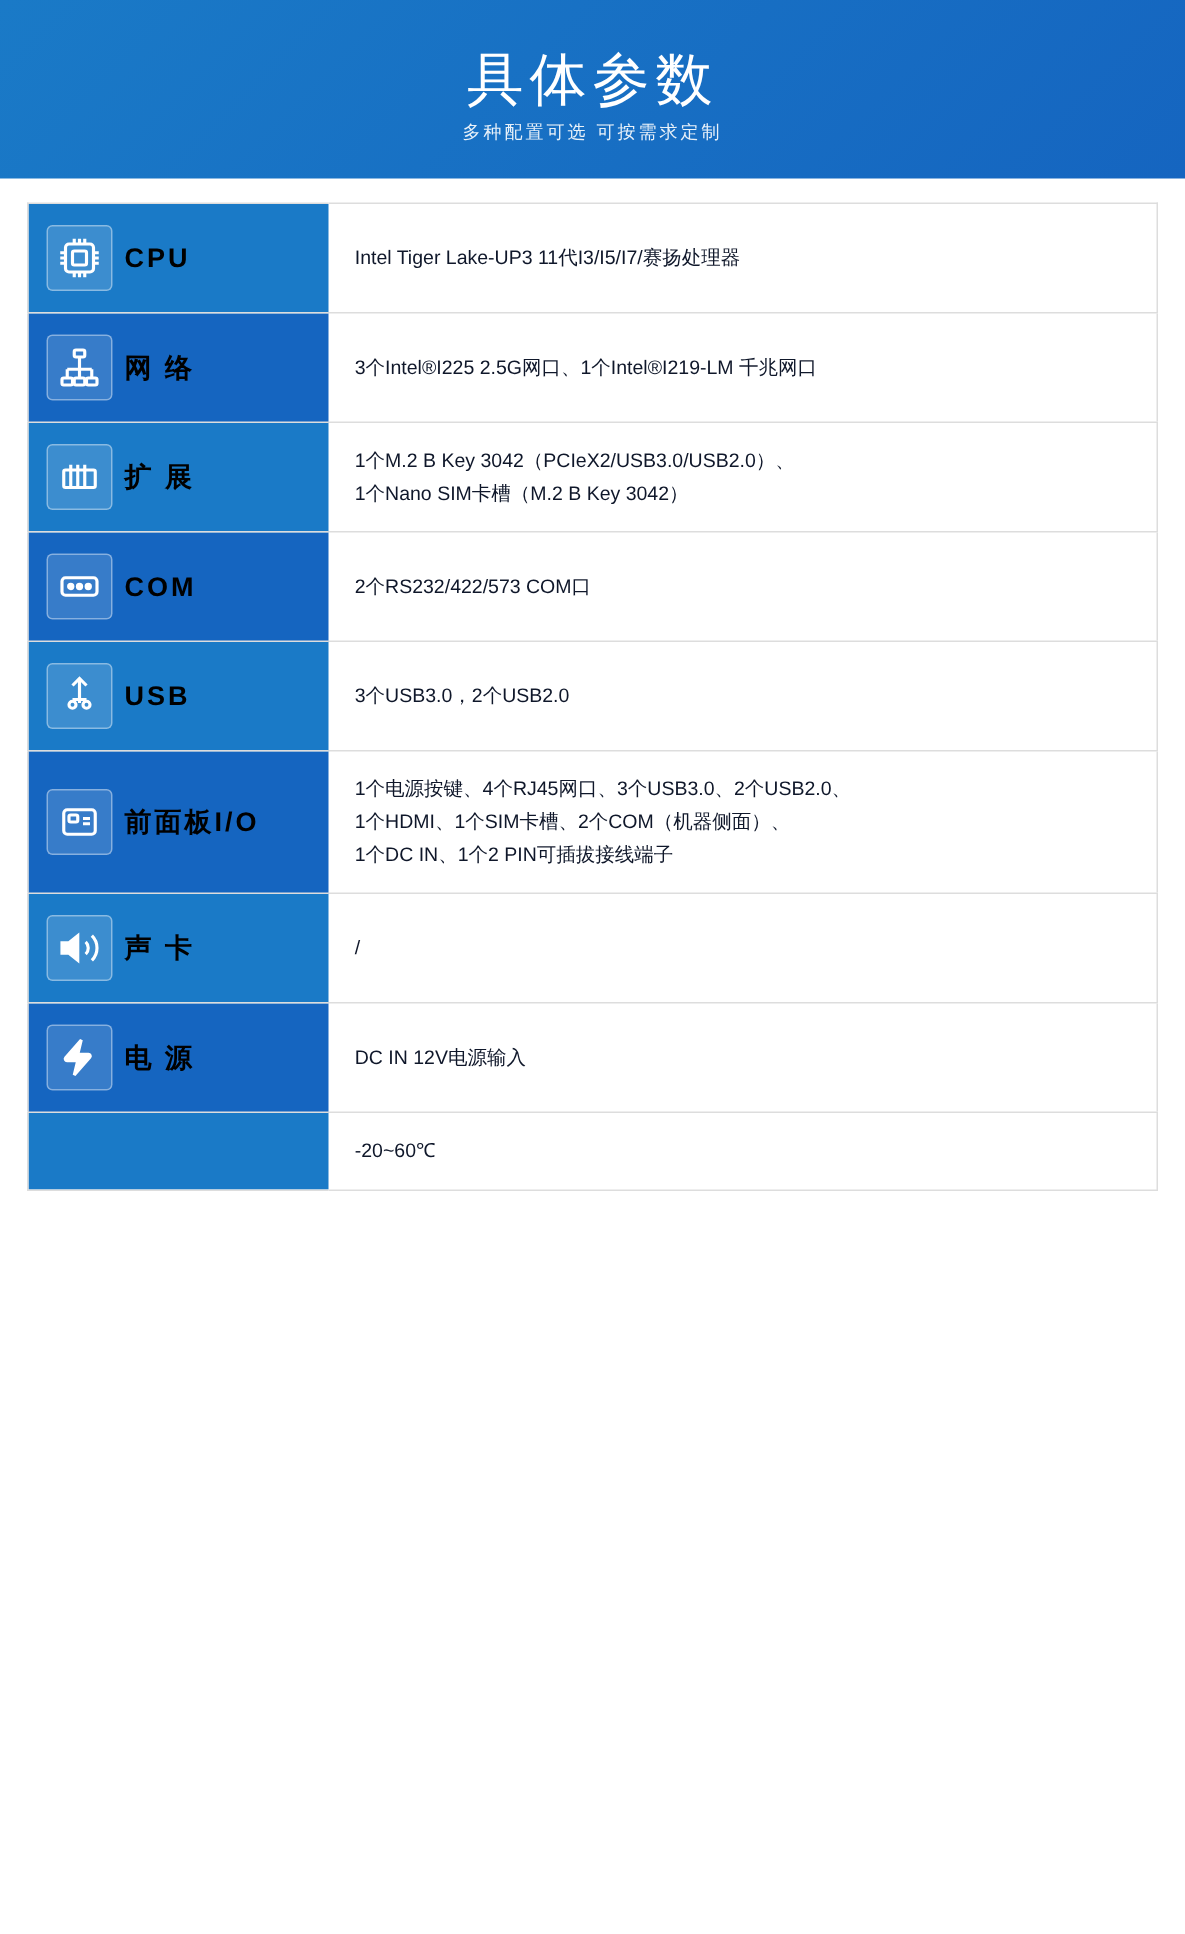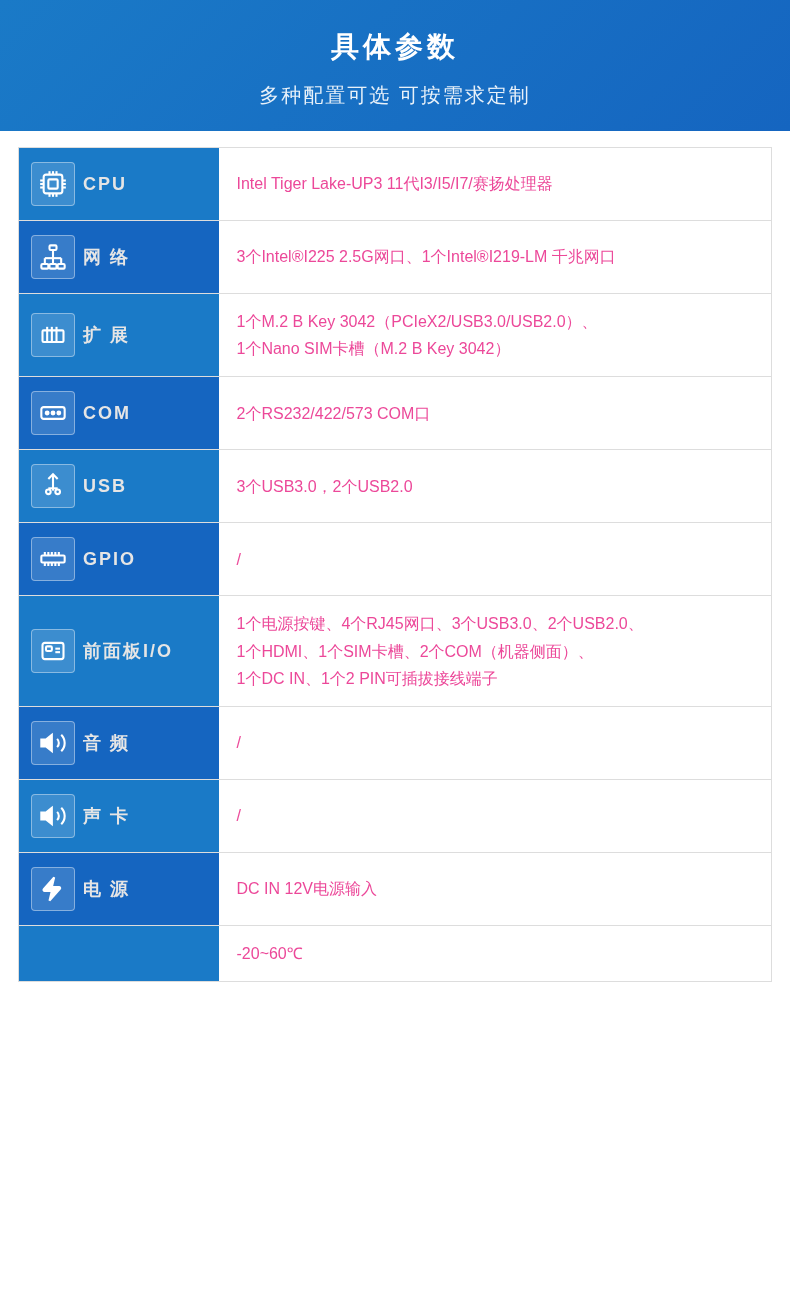--- a/index.html
+++ b/index.html
@@ -8,28 +8,28 @@
       background: #fff;
       font-family: "Microsoft YaHei", "PingFang SC", "Helvetica Neue", Arial, sans-serif;
     }
 
     .header {
       background: linear-gradient(135deg, #1a7ac7, #1565c0);
       text-align: center;
       padding: 28px 20px 22px;
     }
     .header-title {
-      font-size: 28px;
-      font-weight: bold;
+      font-size: 38px;
+      font-weight: normal;
       color: #fff;
       letter-spacing: 4px;
-      margin-bottom: 16px;
+      margin-bottom: 1px;
     }
     .header-subtitle {
-      font-size: 20px;
+      font-size: 12px;
       color: rgba(255,255,255,0.9);
       letter-spacing: 2px;
     }
 
     .content {
       padding: 16px 18px;
     }
 
     .spec-table {
       width: 100%;
@@ -42,21 +42,21 @@
     }
 
     .spec-table tr:last-child {
       border-bottom: none;
     }
 
     .label-cell {
       width: 200px;
       min-width: 200px;
       background: #1a7ac7;
-      color: #e5e5e5;
+      color: #000000;
       padding: 14px 12px;
       vertical-align: middle;
     }
 
     .label-inner {
       display: flex;
       align-items: center;
       gap: 8px;
     }
 
@@ -76,22 +76,22 @@
 
     .label-text {
       font-size: 18px;
       font-weight: bold;
       letter-spacing: 2px;
       white-space: nowrap;
     }
 
     .value-cell {
       padding: 14px 18px;
-      font-size: 16px;
-      color: #ec4899;
+      font-size: 13px;
+      color: #0f172a;
       line-height: 1.7;
       vertical-align: middle;
     }
 
     
     .spec-table tr:nth-child(even) .label-cell {
       background: #1565c0;
     }
     .spec-table tr:nth-child(odd) .label-cell {
       background: #1a7ac7;
@@ -205,43 +205,20 @@
           <span class="label-text">USB</span>
         </div>
       </td>
       <td class="value-cell">3个USB3.0，2个USB2.0</td>
     </tr>
         <tr>
       <td class="label-cell">
         <div class="label-inner">
           <div class="icon-box">
                 <svg width="28" height="28" viewBox="0 0 24 24" fill="none" stroke="white" stroke-width="1.8">
-                  <rect x="2" y="9" width="20" height="6" rx="1"></rect>
-                  <line x1="5" y1="9" x2="5" y2="6"></line>
-                  <line x1="8" y1="9" x2="8" y2="6"></line>
-                  <line x1="11" y1="9" x2="11" y2="6"></line>
-                  <line x1="14" y1="9" x2="14" y2="6"></line>
-                  <line x1="17" y1="9" x2="17" y2="6"></line>
-                  <line x1="5" y1="15" x2="5" y2="18"></line>
-                  <line x1="8" y1="15" x2="8" y2="18"></line>
-                  <line x1="11" y1="15" x2="11" y2="18"></line>
-                  <line x1="14" y1="15" x2="14" y2="18"></line>
-                  <line x1="17" y1="15" x2="17" y2="18"></line>
-                </svg>
-              </div>
-          <span class="label-text">GPIO</span>
-        </div>
-      </td>
-      <td class="value-cell">/</td>
-    </tr>
-        <tr>
-      <td class="label-cell">
-        <div class="label-inner">
-          <div class="icon-box">
-                <svg width="28" height="28" viewBox="0 0 24 24" fill="none" stroke="white" stroke-width="1.8">
                   <rect x="3" y="5" width="18" height="14" rx="2"></rect>
                   <rect x="6" y="8" width="5" height="4" rx="1"></rect>
                   <line x1="14" y1="10" x2="18" y2="10"></line>
                   <line x1="14" y1="13" x2="18" y2="13"></line>
                 </svg>
               </div>
           <span class="label-text">前面板I/O</span>
         </div>
       </td>
       <td class="value-cell">1个电源按键、4个RJ45网口、3个USB3.0、2个USB2.0、<br>1个HDMI、1个SIM卡槽、2个COM（机器侧面）、<br>1个DC IN、1个2 PIN可插拔接线端子</td>
@@ -249,35 +226,20 @@
         <tr>
       <td class="label-cell">
         <div class="label-inner">
           <div class="icon-box">
                 <svg width="28" height="28" viewBox="0 0 24 24" fill="none" stroke="white" stroke-width="1.8">
                   <polygon points="11,5 6,9 2,9 2,15 6,15 11,19" fill="white" stroke="white"></polygon>
                   <path d="M15.54,8.46a5,5,0,0,1,0,7.07"></path>
                   <path d="M19.07,4.93a10,10,0,0,1,0,14.14"></path>
                 </svg>
               </div>
-          <span class="label-text">音 频</span>
-        </div>
-      </td>
-      <td class="value-cell">/</td>
-    </tr>
-        <tr>
-      <td class="label-cell">
-        <div class="label-inner">
-          <div class="icon-box">
-                <svg width="28" height="28" viewBox="0 0 24 24" fill="none" stroke="white" stroke-width="1.8">
-                  <polygon points="11,5 6,9 2,9 2,15 6,15 11,19" fill="white" stroke="white"></polygon>
-                  <path d="M15.54,8.46a5,5,0,0,1,0,7.07"></path>
-                  <path d="M19.07,4.93a10,10,0,0,1,0,14.14"></path>
-                </svg>
-              </div>
           <span class="label-text">声 卡</span>
         </div>
       </td>
       <td class="value-cell">/</td>
     </tr>
         <tr>
       <td class="label-cell">
         <div class="label-inner">
           <div class="icon-box">
                 <svg width="28" height="28" viewBox="0 0 24 24" fill="none" stroke="white" stroke-width="1.8">

